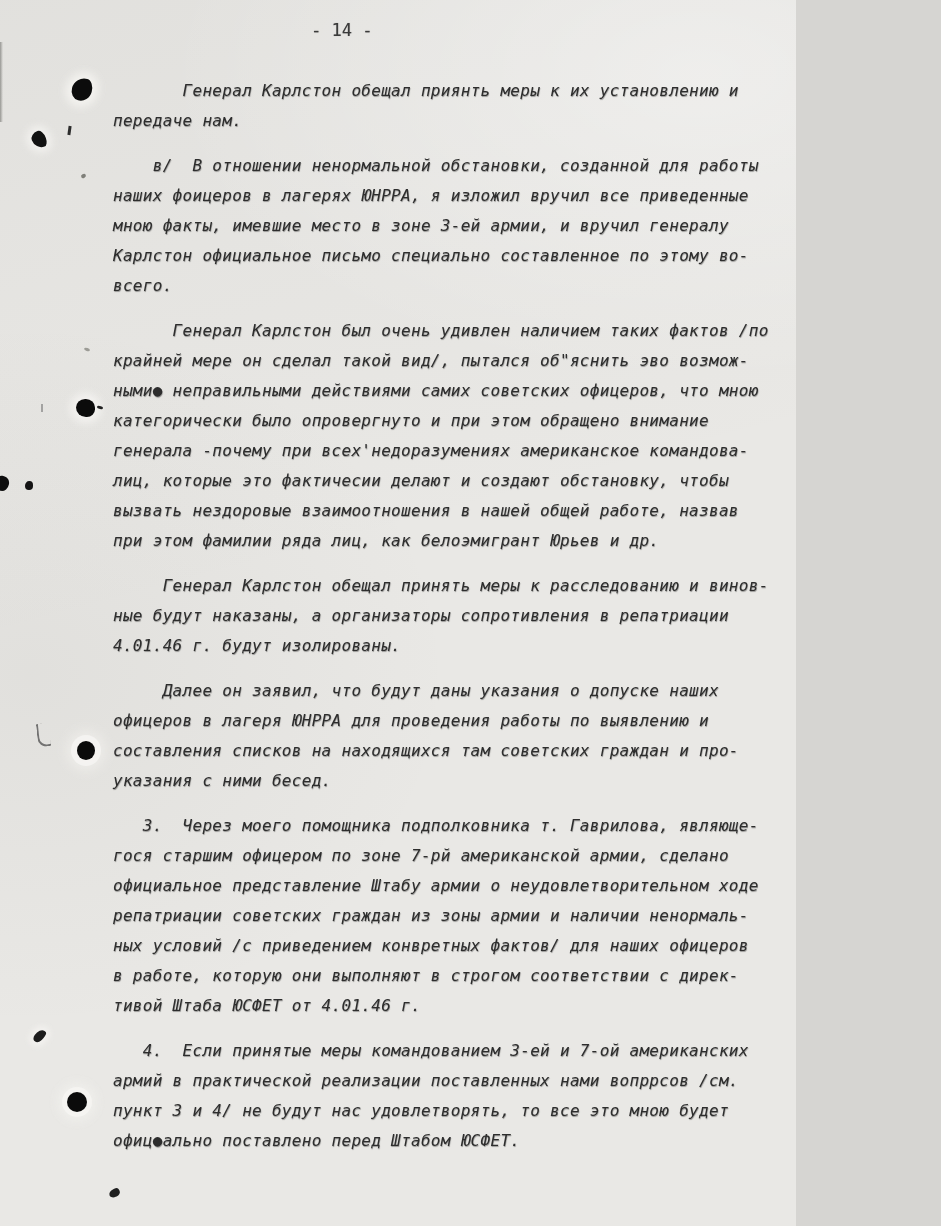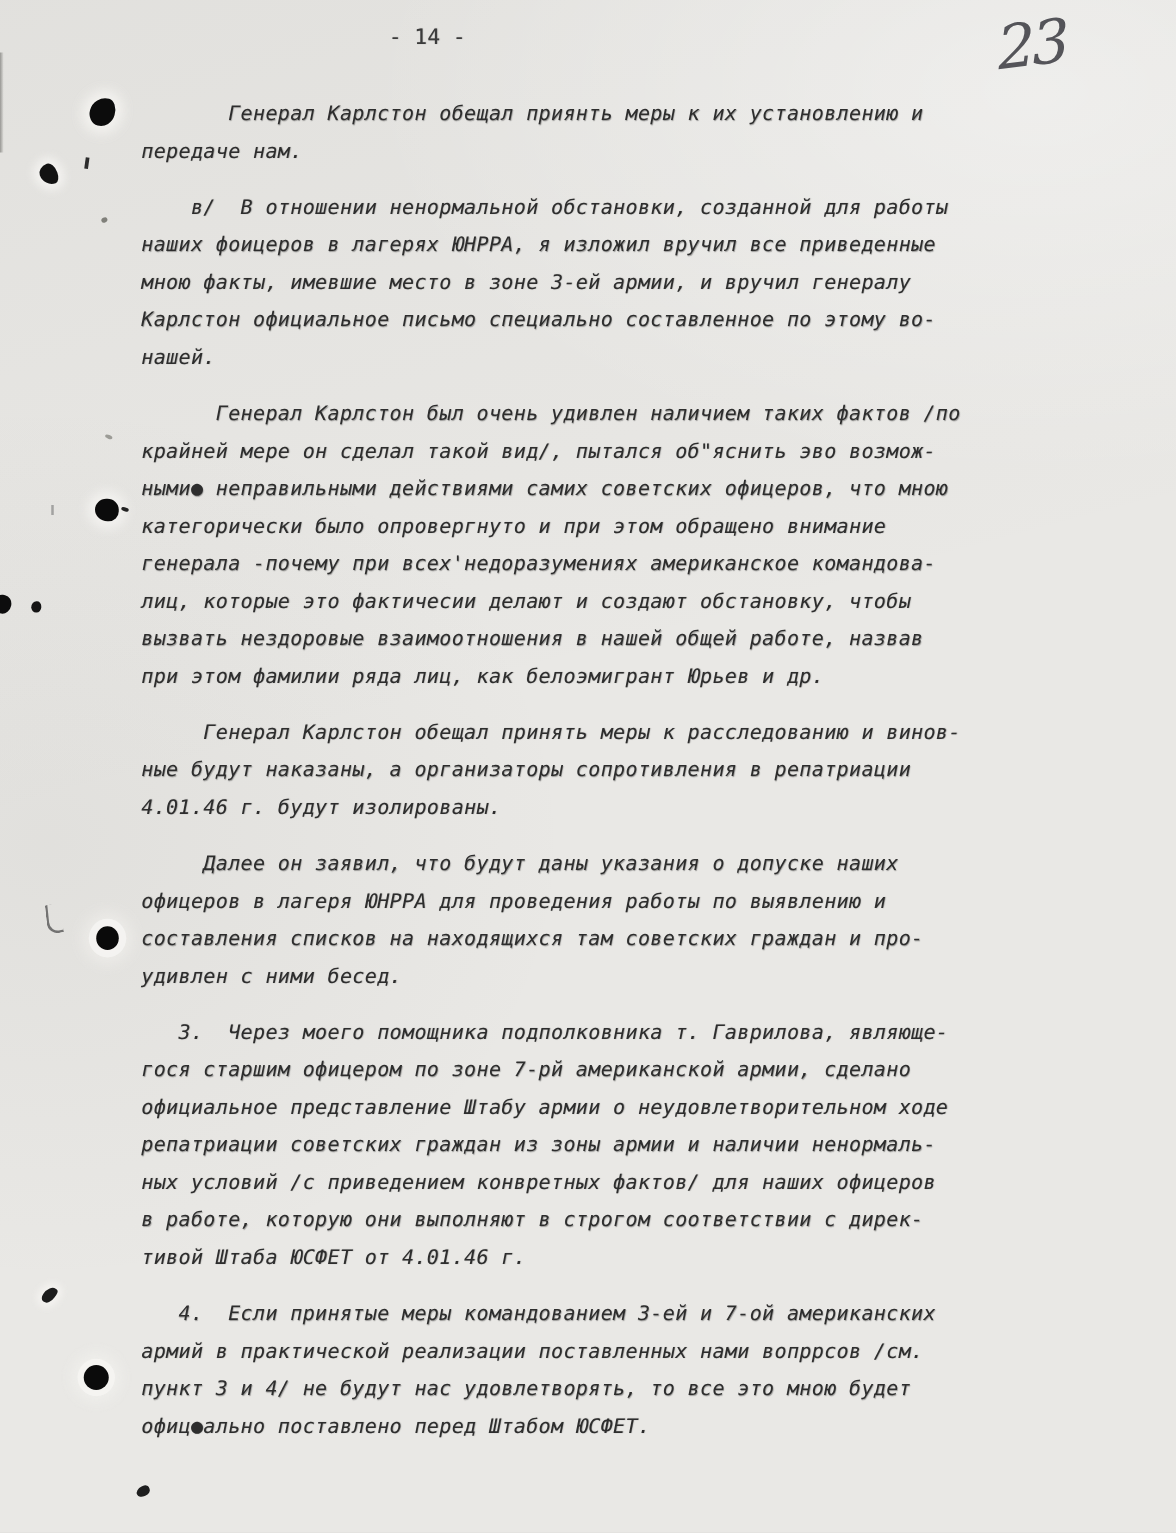--- a/index.html
+++ b/index.html
@@ -2,21 +2,21 @@
 <html><head>
 <meta charset="utf-8">
 <style>
   html,body { margin:0; padding:0; }
   body {
     width:941px; height:1226px;
     background:#d6d5d2;
     font-family:"DejaVu Sans Mono","Liberation Mono",monospace;
   }
   .page {
-    position:relative; width:941px; height:1226px; overflow:hidden;
+    position:relative; width:796px; height:1226px; overflow:hidden;
     background:
       radial-gradient(900px 520px at 88% 6%, rgba(255,255,255,0.38), rgba(255,255,255,0) 60%),
       radial-gradient(760px 640px at 4% 55%, rgba(118,118,112,0.07), rgba(0,0,0,0) 55%),
       linear-gradient(165deg, rgba(128,128,122,0.07), rgba(0,0,0,0) 45%),
       #e9e8e5;
   }
   .page-number {
     position:absolute; left:311px; top:20px;
     font-size:17px; letter-spacing:0px; color:#3b3b3b;
     text-shadow:0.4px 0.4px 0.7px rgba(50,50,50,0.5);
@@ -93,42 +93,42 @@
   <div class="body-text">
     <div class="para">
       <div class="line">       Генерал Карлстон обещал приянть меры к их установлению и</div>
       <div class="line">передаче нам.</div>
     </div>
     <div class="para">
       <div class="line">    в/  В отношении ненормальной обстановки, созданной для работы</div>
       <div class="line">наших фоицеров в лагерях ЮНРРА, я изложил вручил все приведенные</div>
       <div class="line">мною факты, имевшие место в зоне 3-ей армии, и вручил генералу</div>
       <div class="line">Карлстон официальное письмо специально составленное по этому во-</div>
-      <div class="line">нашей.</div>
+      <div class="line">всего.</div>
     </div>
     <div class="para">
       <div class="line">      Генерал Карлстон был очень удивлен наличием таких фактов /по</div>
       <div class="line">крайней мере он сделал такой вид/, пытался об"яснить эво возмож-</div>
       <div class="line">ными● неправильными действиями самих советских офицеров, что мною</div>
       <div class="line">категорически было опровергнуто и при этом обращено внимание</div>
       <div class="line">генерала -почему при всех'недоразумениях американское командова-</div>
       <div class="line">лиц, которые это фактичесии делают и создают обстановку, чтобы</div>
       <div class="line">вызвать нездоровые взаимоотношения в нашей общей работе, назвав</div>
       <div class="line">при этом фамилии ряда лиц, как белоэмигрант Юрьев и др.</div>
     </div>
     <div class="para">
       <div class="line">     Генерал Карлстон обещал принять меры к расследованию и винов-</div>
       <div class="line">ные будут наказаны, а организаторы сопротивления в репатриации</div>
       <div class="line">4.01.46 г. будут изолированы.</div>
     </div>
     <div class="para">
       <div class="line">     Далее он заявил, что будут даны указания о допуске наших</div>
       <div class="line">офицеров в лагеря ЮНРРА для проведения работы по выявлению и</div>
       <div class="line">составления списков на находящихся там советских граждан и про-</div>
-      <div class="line">удивлен с ними бесед.</div>
+      <div class="line">указания с ними бесед.</div>
     </div>
     <div class="para">
       <div class="line">   3.  Через моего помощника подполковника т. Гаврилова, являюще-</div>
       <div class="line">гося старшим офицером по зоне 7-рй американской армии, сделано</div>
       <div class="line">официальное представление Штабу армии о неудовлетворительном ходе</div>
       <div class="line">репатриации советских граждан из зоны армии и наличии ненормаль-</div>
       <div class="line">ных условий /с приведением конвретных фактов/ для наших офицеров</div>
       <div class="line">в работе, которую они выполняют в строгом соответствии с дирек-</div>
       <div class="line">тивой Штаба ЮСФЕТ от 4.01.46 г.</div>
     </div>

